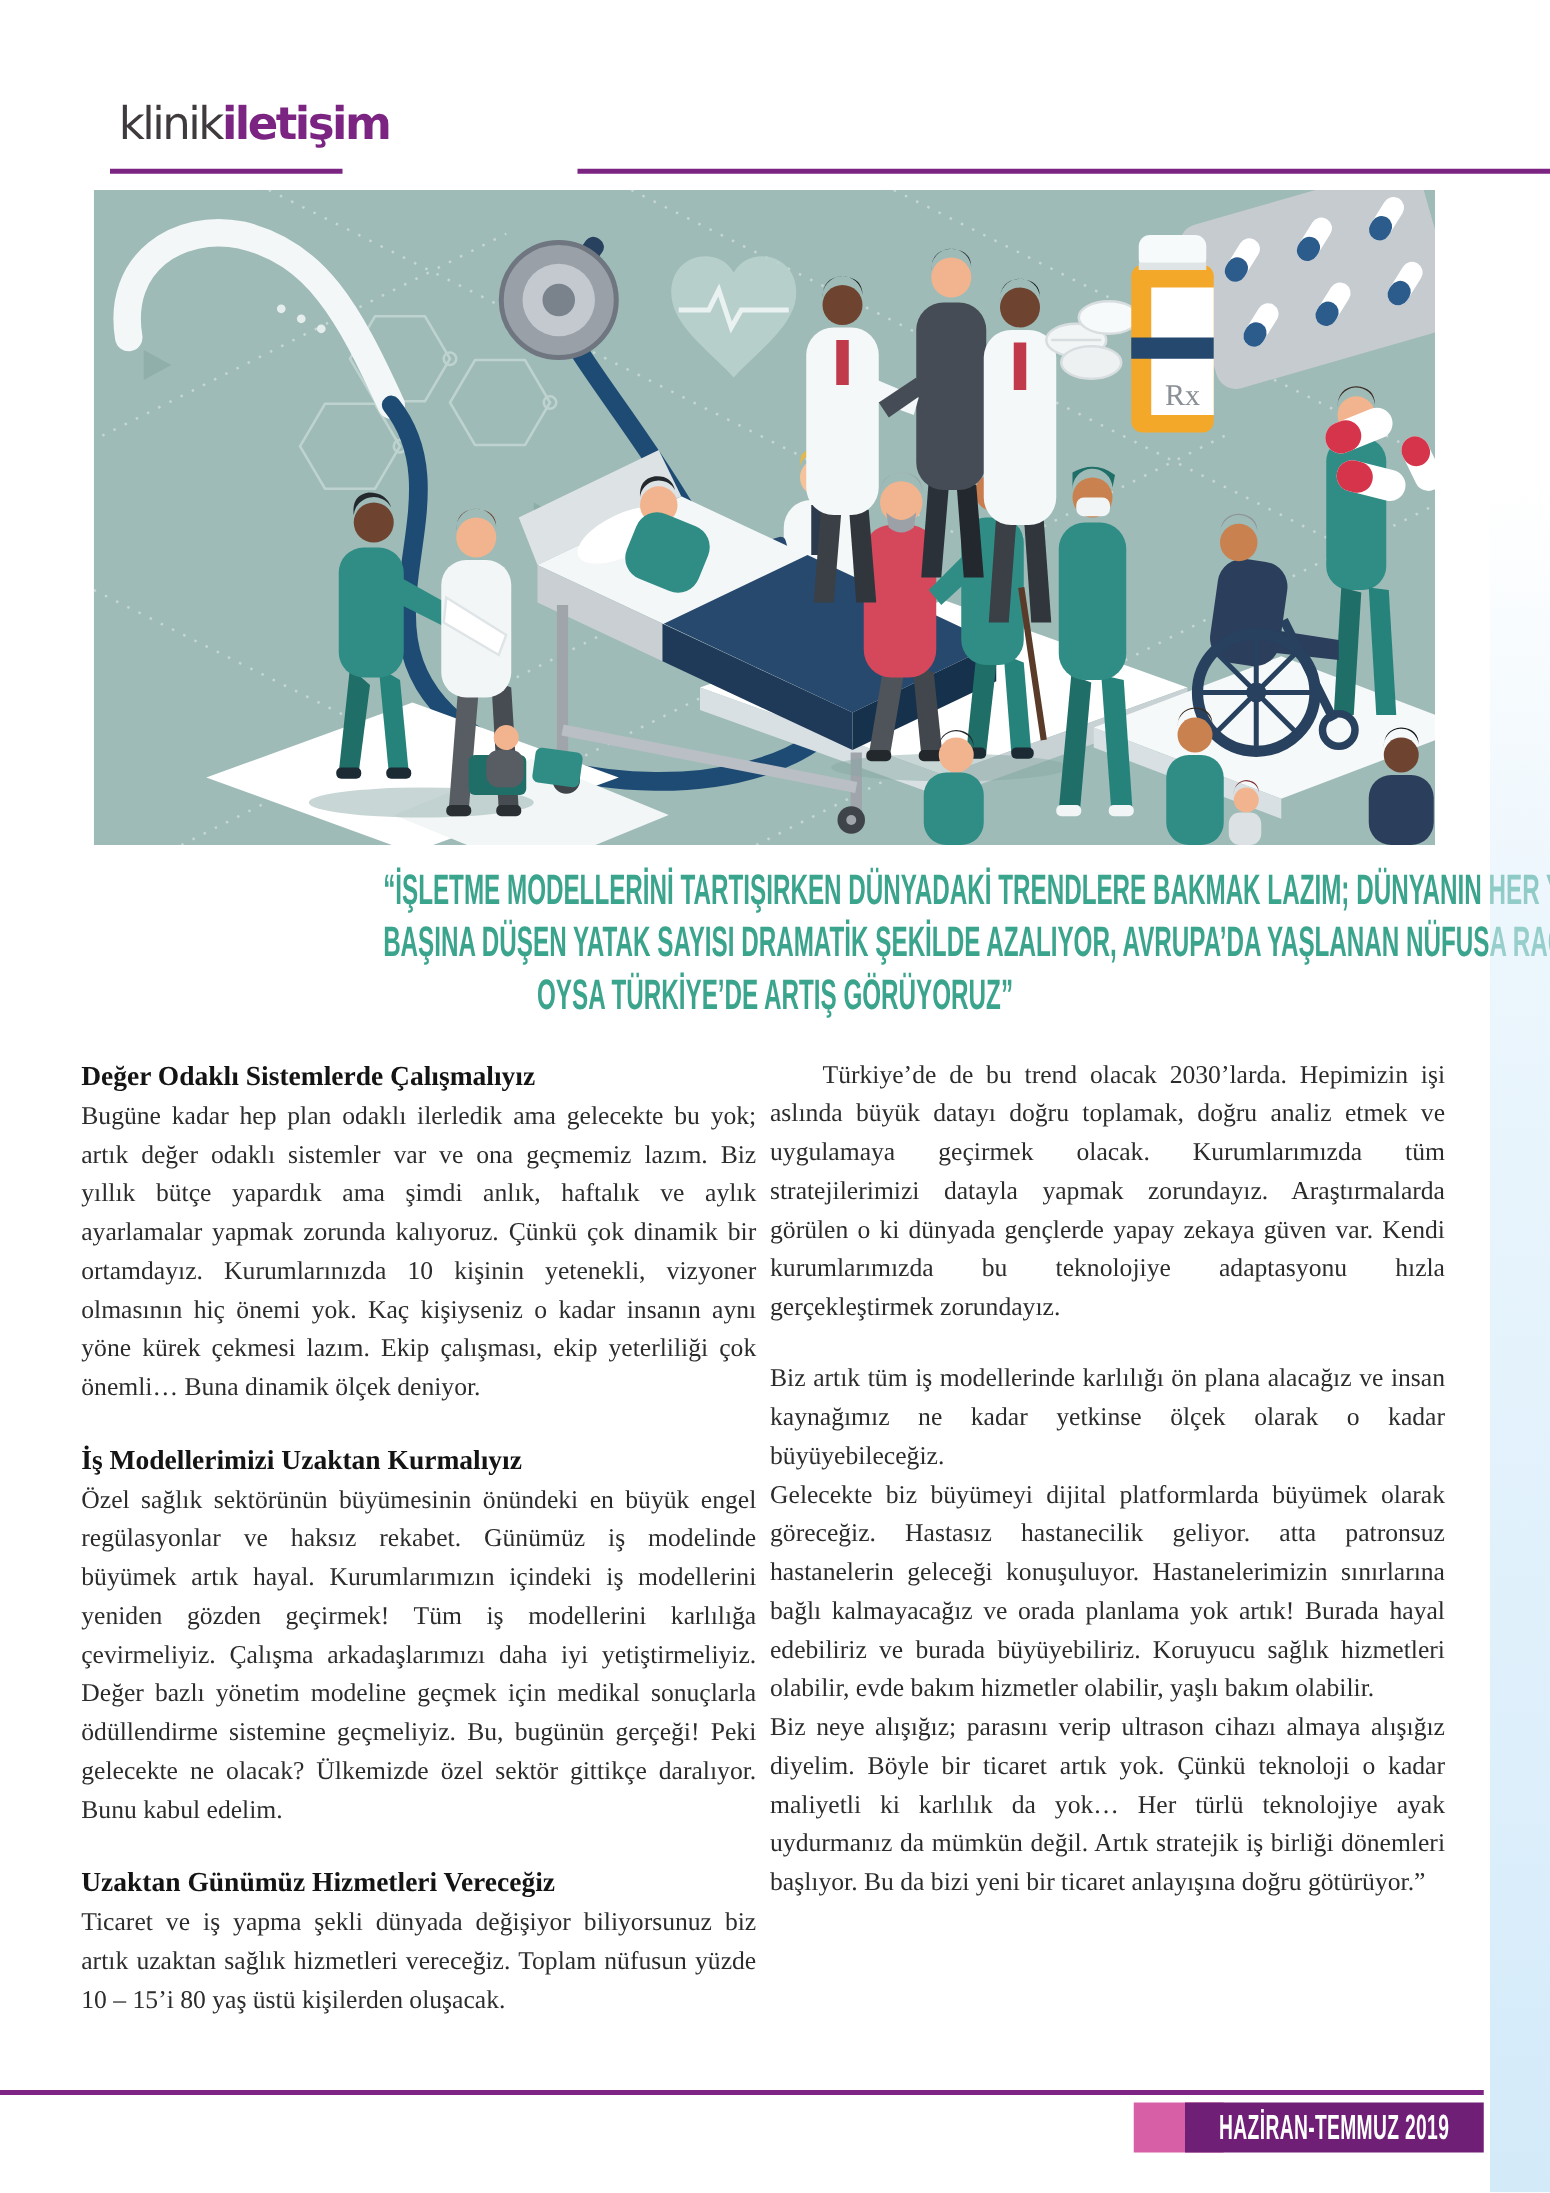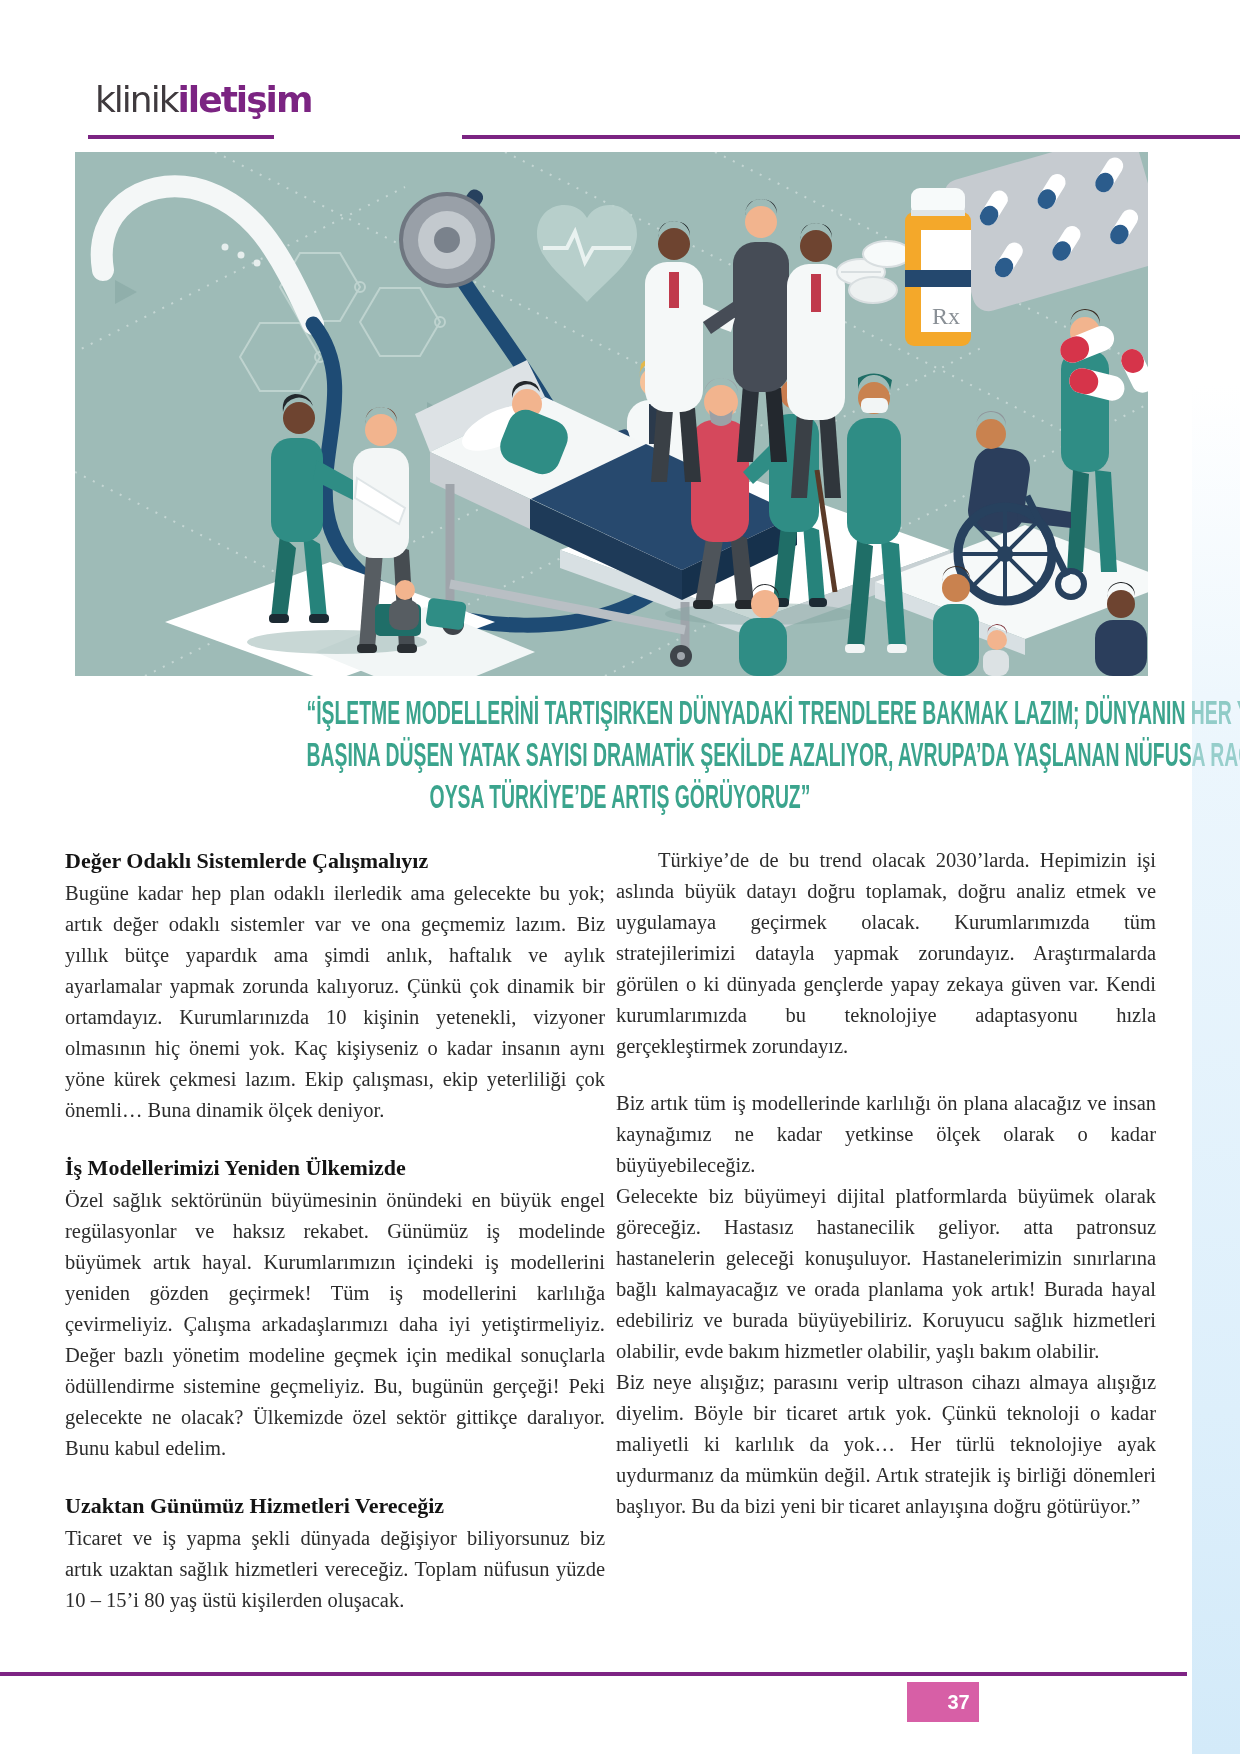--- a/index.html
+++ b/index.html
@@ -344,21 +344,21 @@
     <div class="qline">OYSA TÜRKİYE’DE ARTIŞ GÖRÜYORUZ”</div>
   </div>
 
   <div class="columns">
     <div class="col">
       <div class="section">
         <h3>Değer Odaklı Sistemlerde Çalışmalıyız</h3>
         <p>Bugüne kadar hep plan odaklı ilerledik ama gelecekte bu yok; artık değer odaklı sistemler var ve ona geçmemiz lazım. Biz yıllık bütçe yapardık ama şimdi anlık, haftalık ve aylık ayarlamalar yapmak zorunda kalıyoruz. Çünkü çok dinamik bir ortamdayız. Kurumlarınızda 10 kişinin yetenekli, vizyoner olmasının hiç önemi yok. Kaç kişiyseniz o kadar insanın aynı yöne kürek çekmesi lazım. Ekip çalışması, ekip yeterliliği çok önemli… Buna dinamik ölçek deniyor.</p>
       </div>
       <div class="section">
-        <h3>İş Modellerimizi Yeniden Ülkemizde</h3>
+        <h3>İş Modellerimizi Uzaktan Kurmalıyız</h3>
         <p>Özel sağlık sektörünün büyümesinin önündeki en büyük engel regülasyonlar ve haksız rekabet. Günümüz iş modelinde büyümek artık hayal. Kurumlarımızın içindeki iş modellerini yeniden gözden geçirmek! Tüm iş modellerini karlılığa çevirmeliyiz. Çalışma arkadaşlarımızı daha iyi yetiştirmeliyiz. Değer bazlı yönetim modeline geçmek için medikal sonuçlarla ödüllendirme sistemine geçmeliyiz. Bu, bugünün gerçeği! Peki gelecekte ne olacak? Ülkemizde özel sektör gittikçe daralıyor. Bunu kabul edelim.</p>
       </div>
       <div class="section">
         <h3>Uzaktan Günümüz Hizmetleri Vereceğiz</h3>
         <p>Ticaret ve iş yapma şekli dünyada değişiyor biliyorsunuz biz artık uzaktan sağlık hizmetleri vereceğiz. Toplam nüfusun yüzde 10 – 15’i 80 yaş üstü kişilerden oluşacak.</p>
       </div>
     </div>
     <div class="col">
       <div class="section">
         <p class="indent-first">Türkiye’de de bu trend olacak 2030’larda. Hepimizin işi aslında büyük datayı doğru toplamak, doğru analiz etmek ve uygulamaya geçirmek olacak. Kurumlarımızda tüm stratejilerimizi datayla yapmak zorundayız. Araştırmalarda görülen o ki dünyada gençlerde yapay zekaya güven var. Kendi kurumlarımızda bu teknolojiye adaptasyonu hızla gerçekleştirmek zorundayız.</p>
@@ -368,16 +368,19 @@
         <p>Gelecekte biz büyümeyi dijital platformlarda büyümek olarak göreceğiz. Hastasız hastanecilik geliyor. atta patronsuz hastanelerin geleceği konuşuluyor. Hastanelerimizin sınırlarına bağlı kalmayacağız ve orada planlama yok artık! Burada hayal edebiliriz ve burada büyüyebiliriz. Koruyucu sağlık hizmetleri olabilir, evde bakım hizmetler olabilir, yaşlı bakım olabilir.</p>
         <p>Biz neye alışığız; parasını verip ultrason cihazı almaya alışığız diyelim. Böyle bir ticaret artık yok. Çünkü teknoloji o kadar maliyetli ki karlılık da yok… Her türlü teknolojiye ayak uydurmanız da mümkün değil. Artık stratejik iş birliği dönemleri başlıyor. Bu da bizi yeni bir ticaret anlayışına doğru götürüyor.”</p>
       </div>
     </div>
   </div>
 
   <div class="footer-rule"></div>
   <div class="footer-pagebox">
     <span>37</span>
   </div>
+  <div class="footer-datebox">
+    <span>HAZİRAN-TEMMUZ 2019</span>
+  </div>
 
   <div class="edge-glow"></div>
 
 </div>
 
 </body></html>

